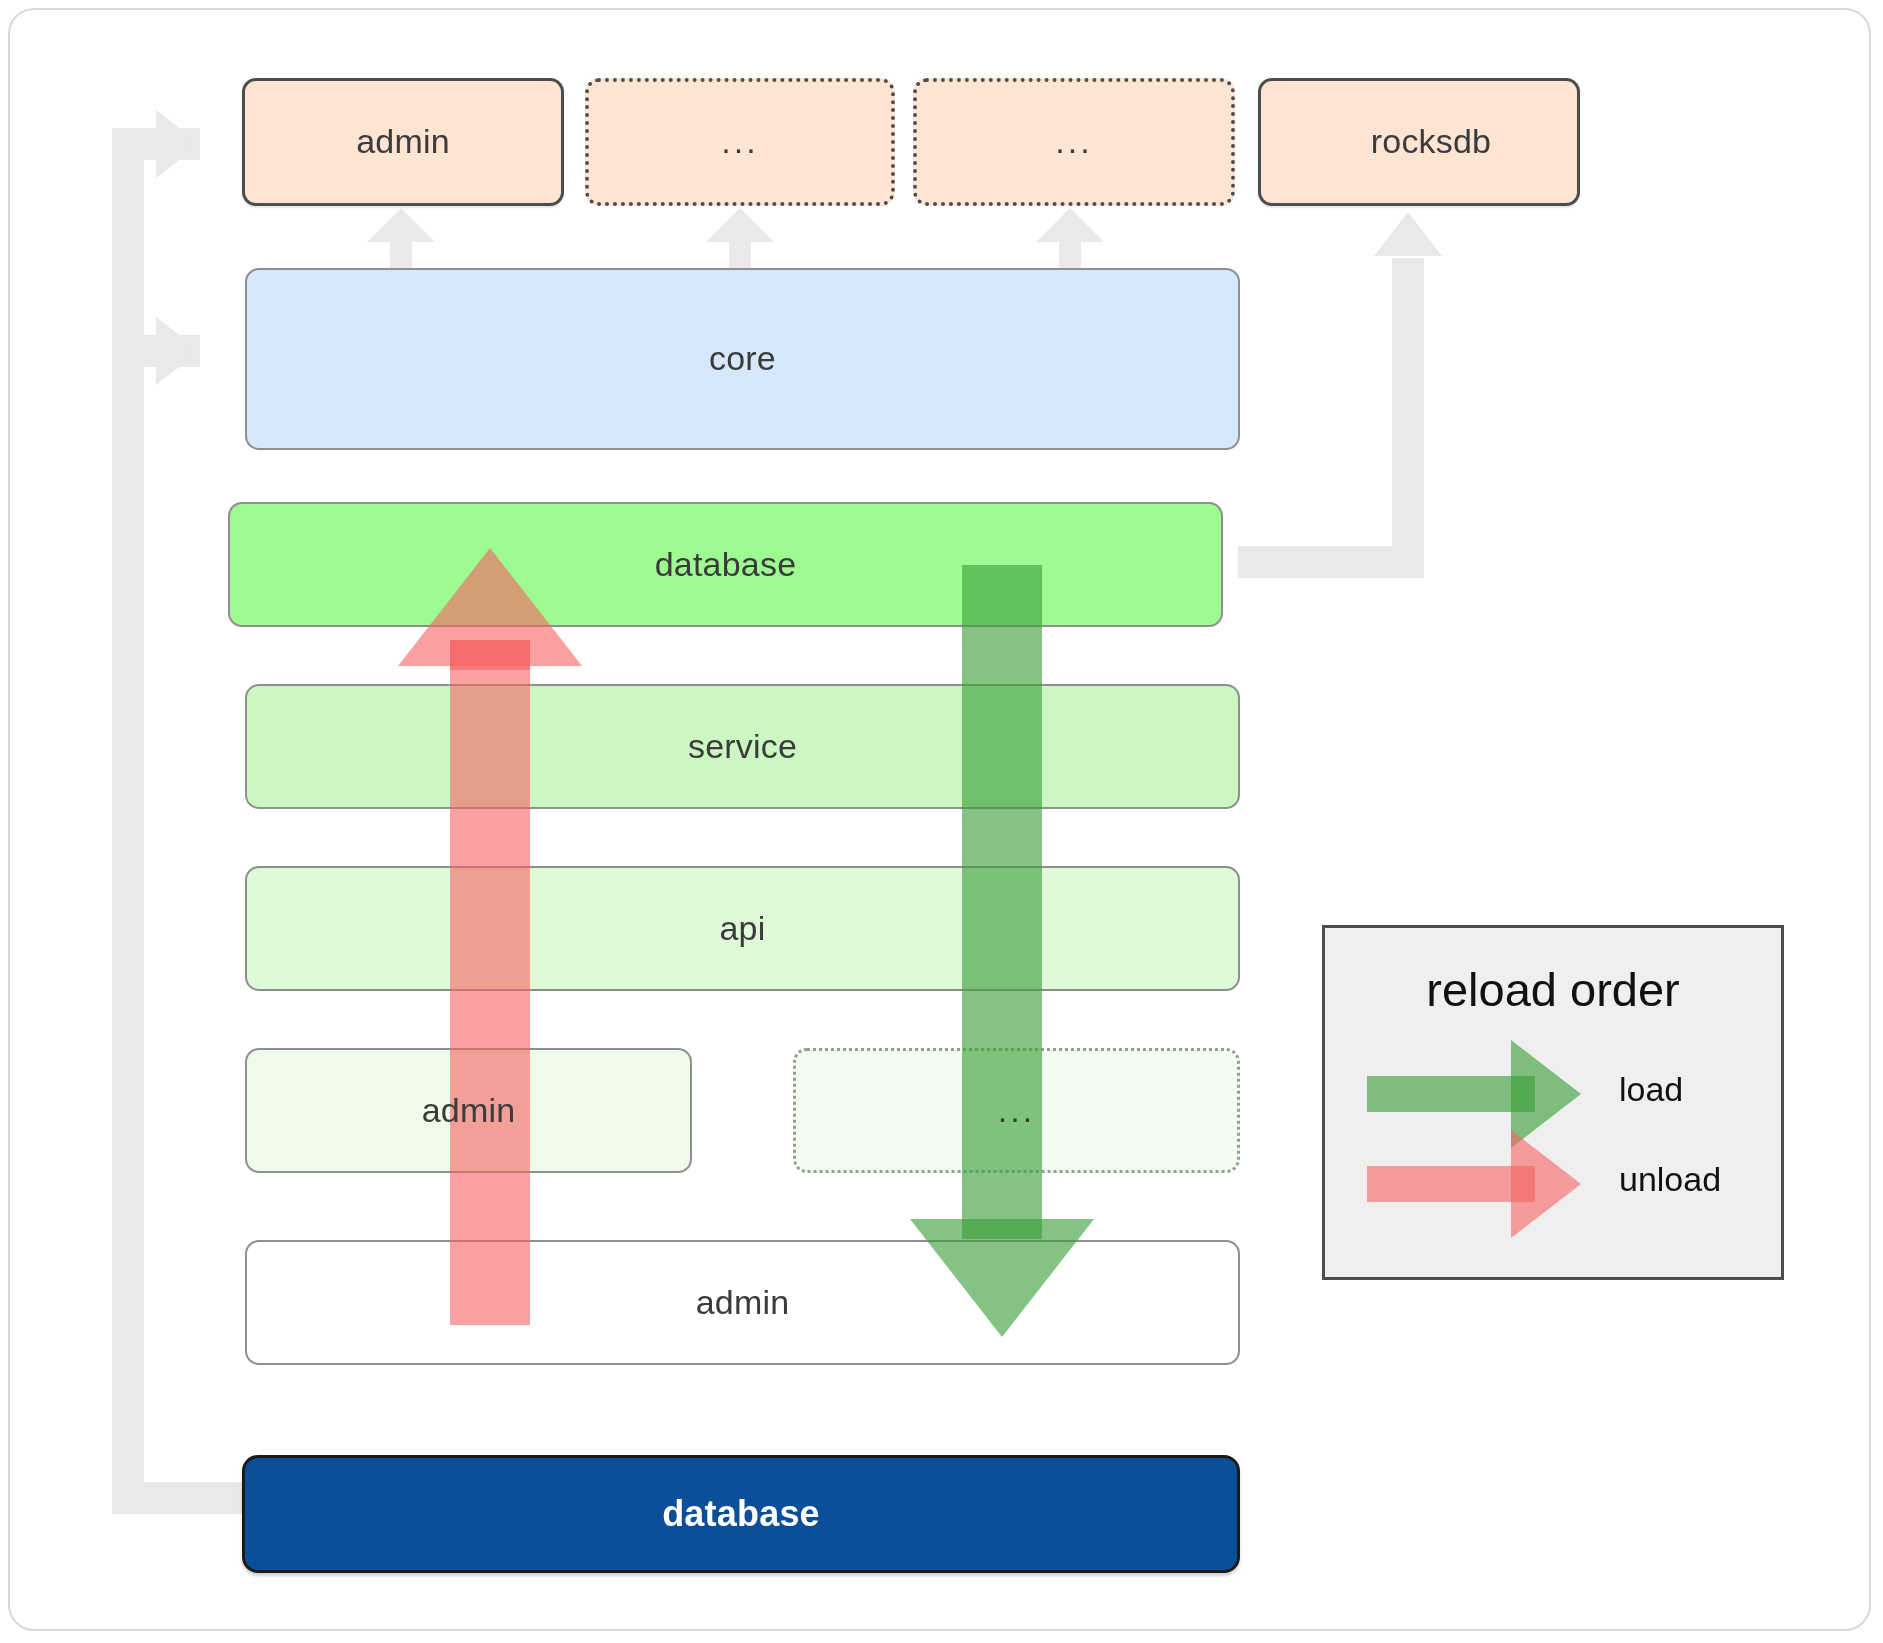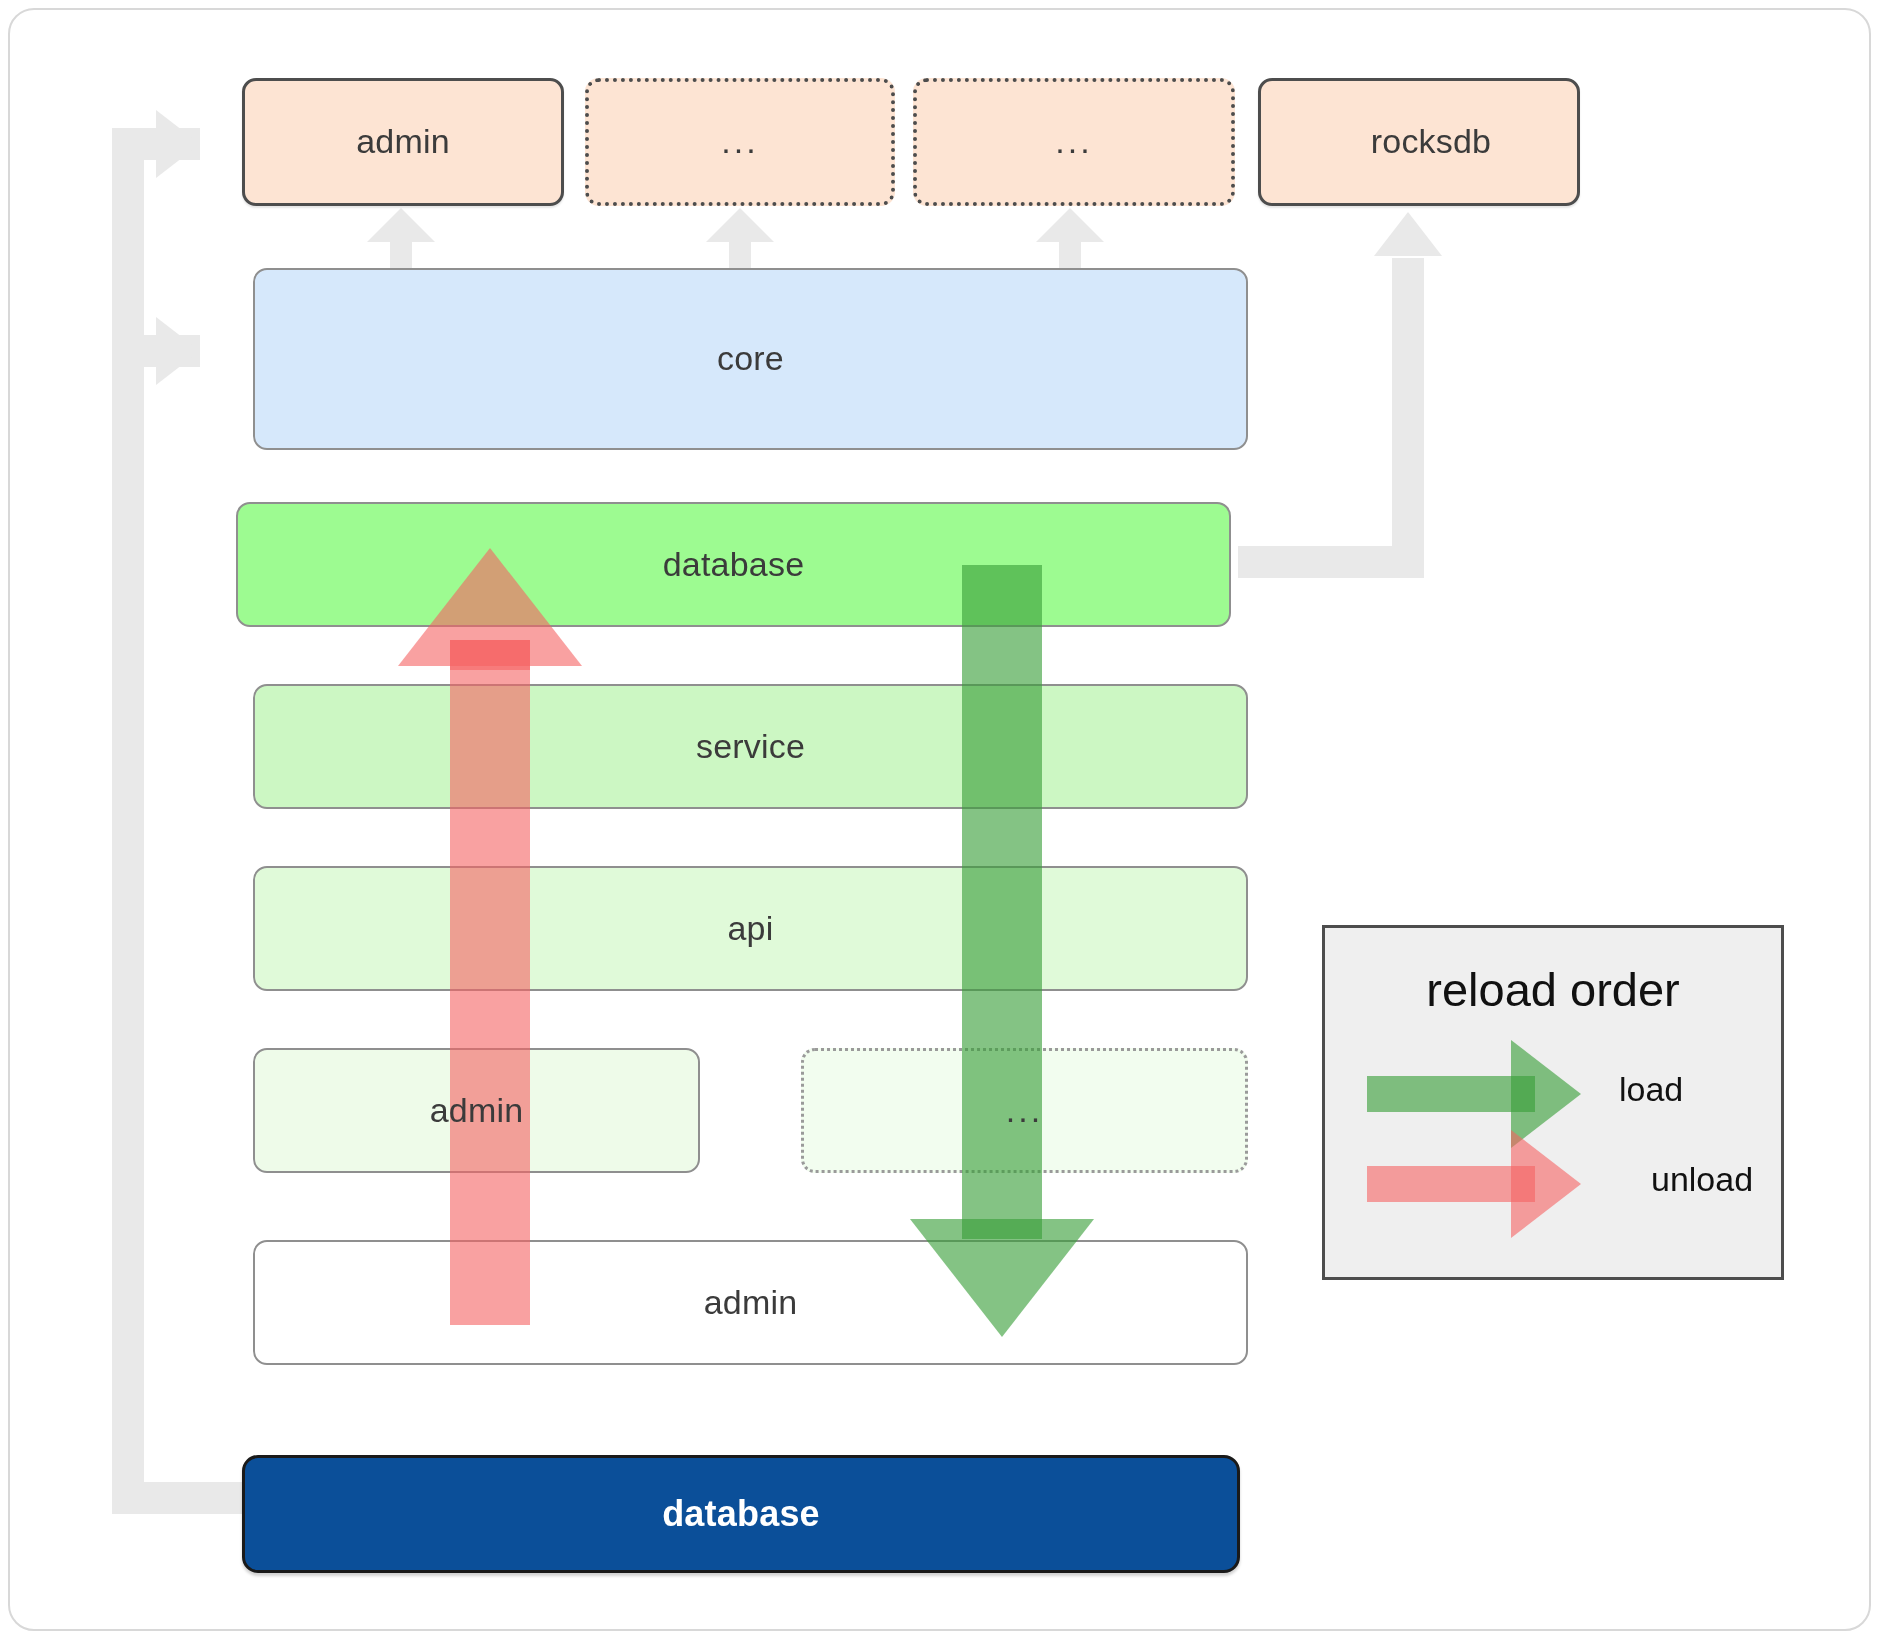--- a/index.html
+++ b/index.html
@@ -22,21 +22,21 @@
 
   
   .dep{
     background:#fde4d3;border:3px solid #4d4d4d;border-radius:14px;
     box-shadow:0 2px 2px rgba(0,0,0,.10);
   }
   .dep.dotted{border-style:dotted;border-width:4px;box-shadow:none;}
   .dots{font-size:34px;letter-spacing:3px;color:#3b3b3b;}
 
   
-  .layer{border:2px solid #8f8f8f;border-radius:14px;margin-left:8px;}
+  .layer{border:2px solid #8f8f8f;border-radius:14px;}
   .layer.dotted{border-style:dotted;border-width:3px;border-color:#9a9a9a;}
 
   
   .app{
     background:#0b4f99;border:3px solid #1a1a1a;border-radius:16px;
     color:#ffffff;font-size:36px;font-weight:bold;
     box-shadow:0 3px 3px rgba(0,0,0,.18);
   }
 
   
@@ -166,15 +166,15 @@
 
   <div class="legend" style="left:1322px;top:925px;width:462px;height:355px;">
     <div class="legend-title">reload order</div>
 
     <div class="lg-shaft load-col" style="left:42px;top:148px;width:168px;height:36px;"></div>
     <div class="lg-head lg-head-green" style="left:186px;top:112px;"></div>
     <div class="legend-row-label" style="left:294px;top:142px;">load</div>
 
     <div class="lg-shaft unload-col" style="left:42px;top:238px;width:168px;height:36px;"></div>
     <div class="lg-head lg-head-red" style="left:186px;top:202px;"></div>
-    <div class="legend-row-label" style="left:294px;top:232px;margin-left:32px;">unload</div>
+    <div class="legend-row-label" style="left:294px;top:232px;">unload</div>
   </div>
 </div>
 
 </body></html>

